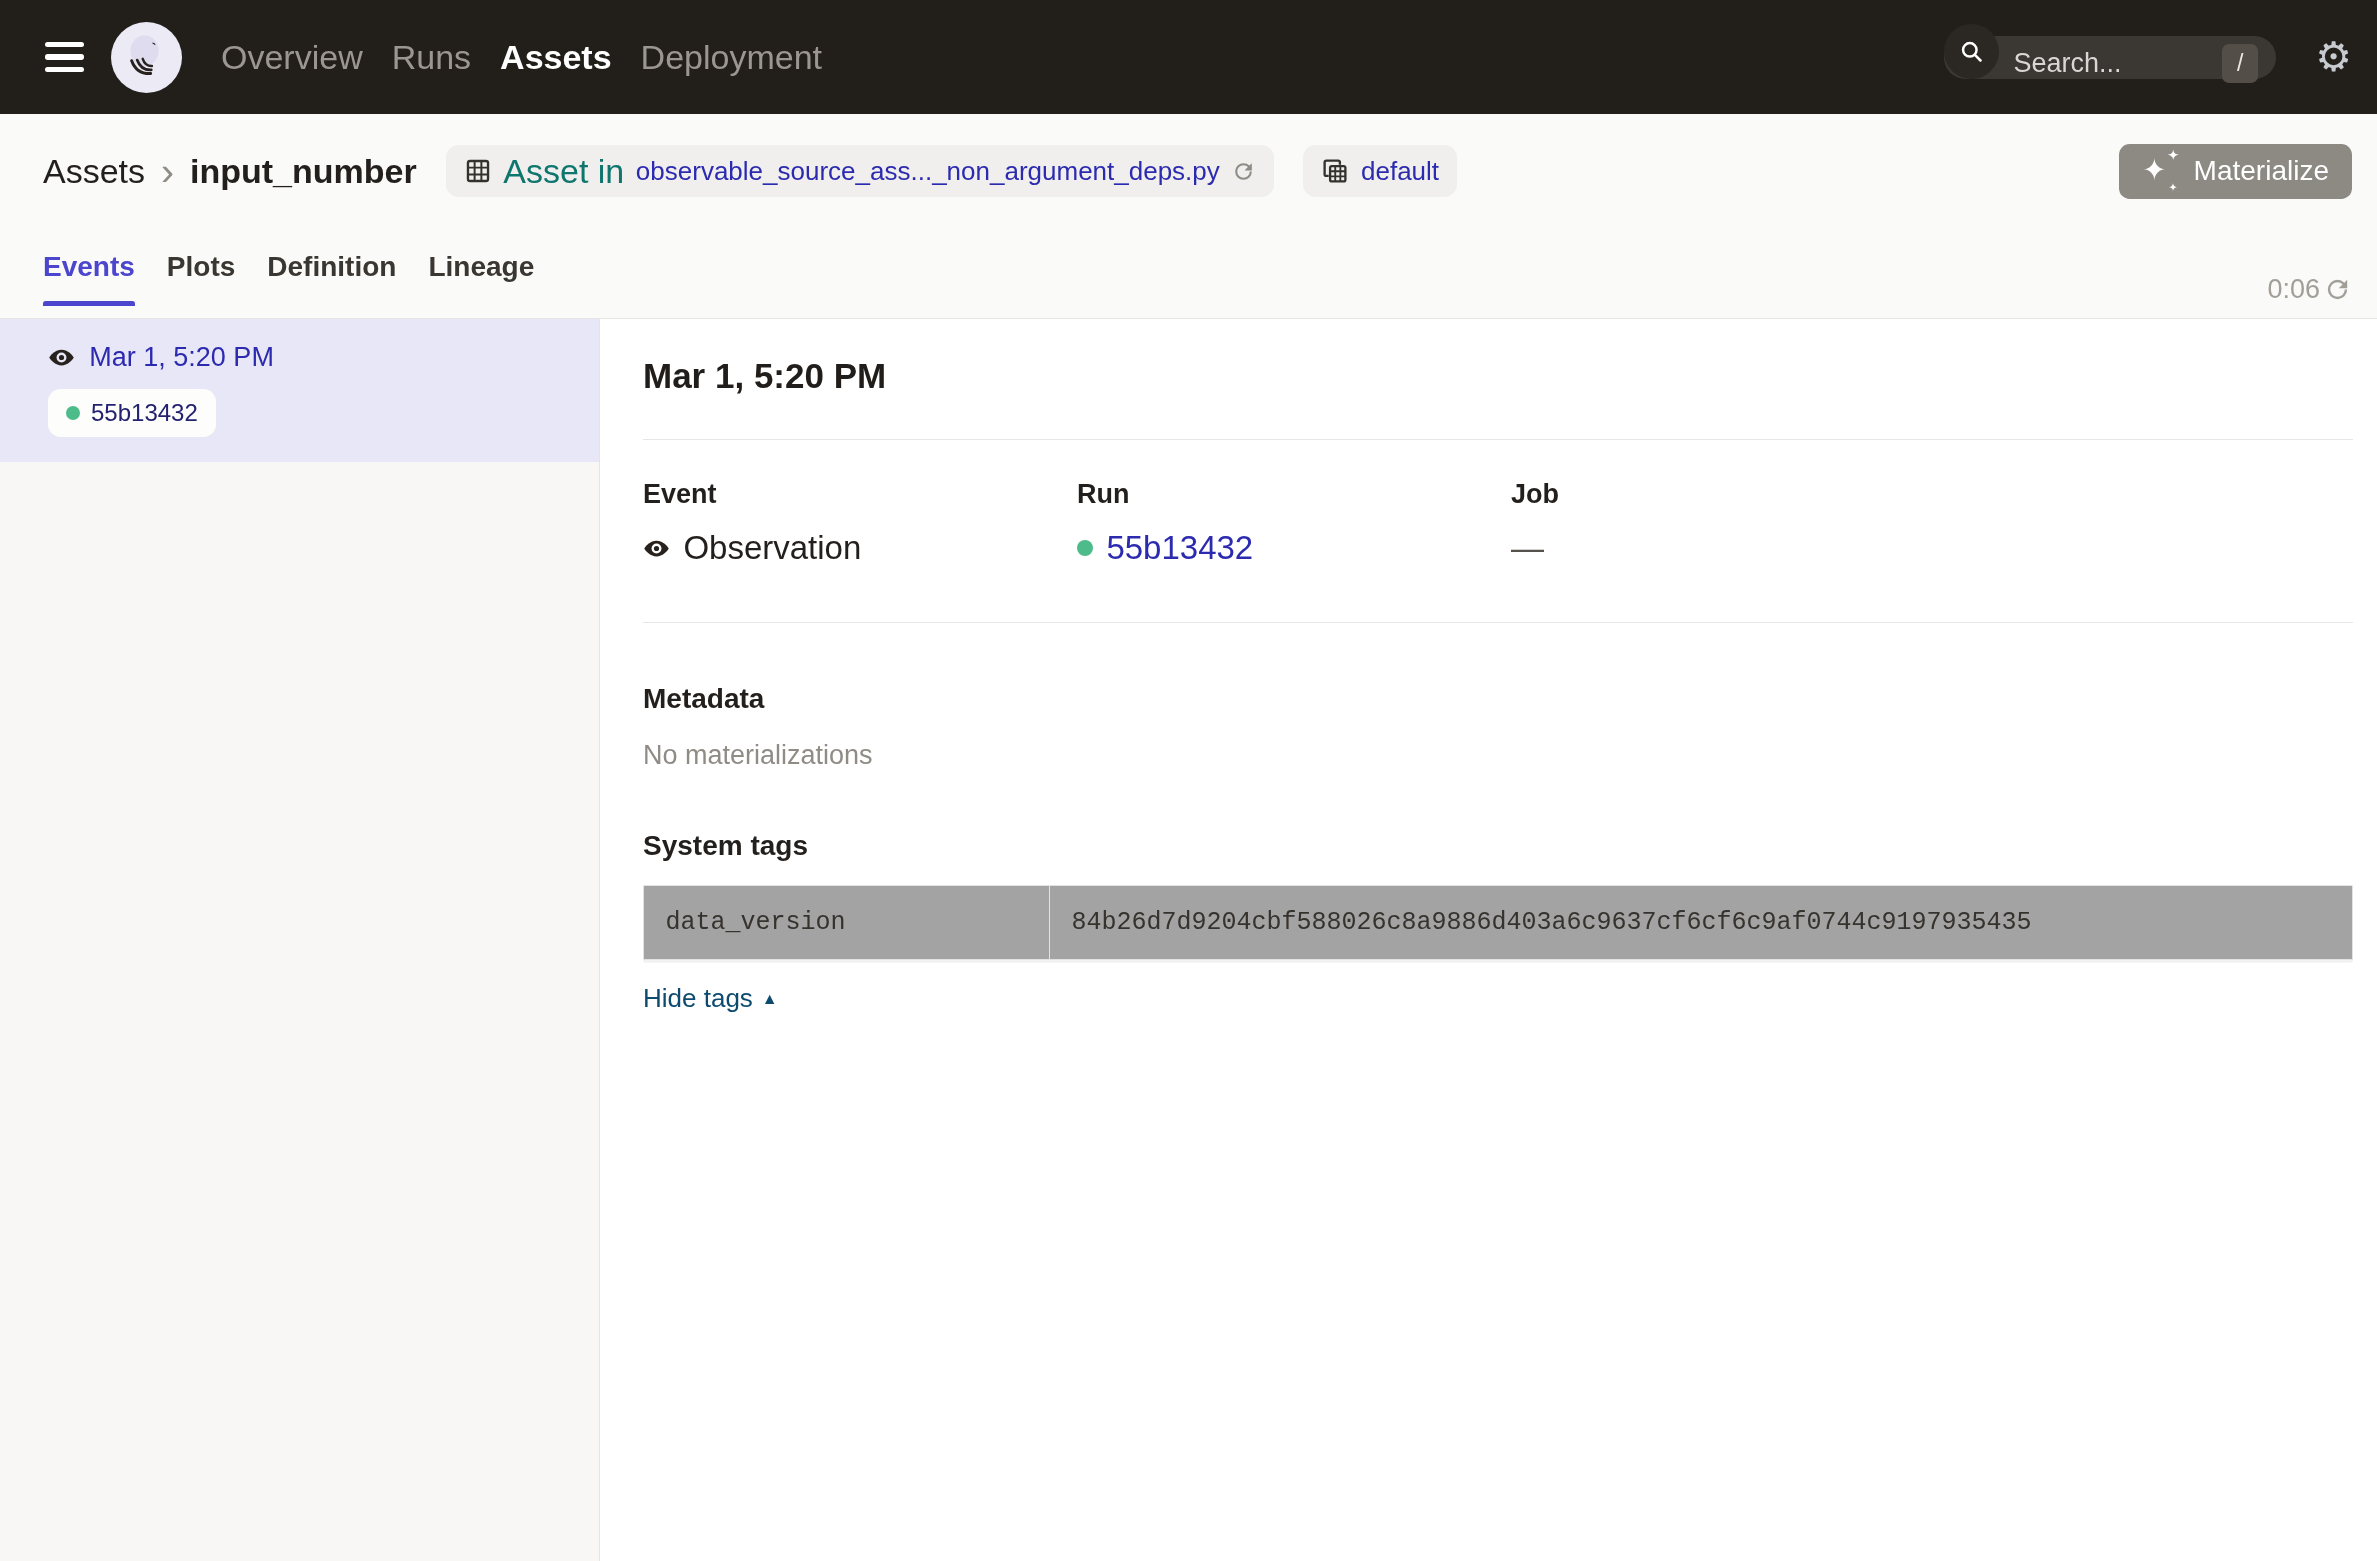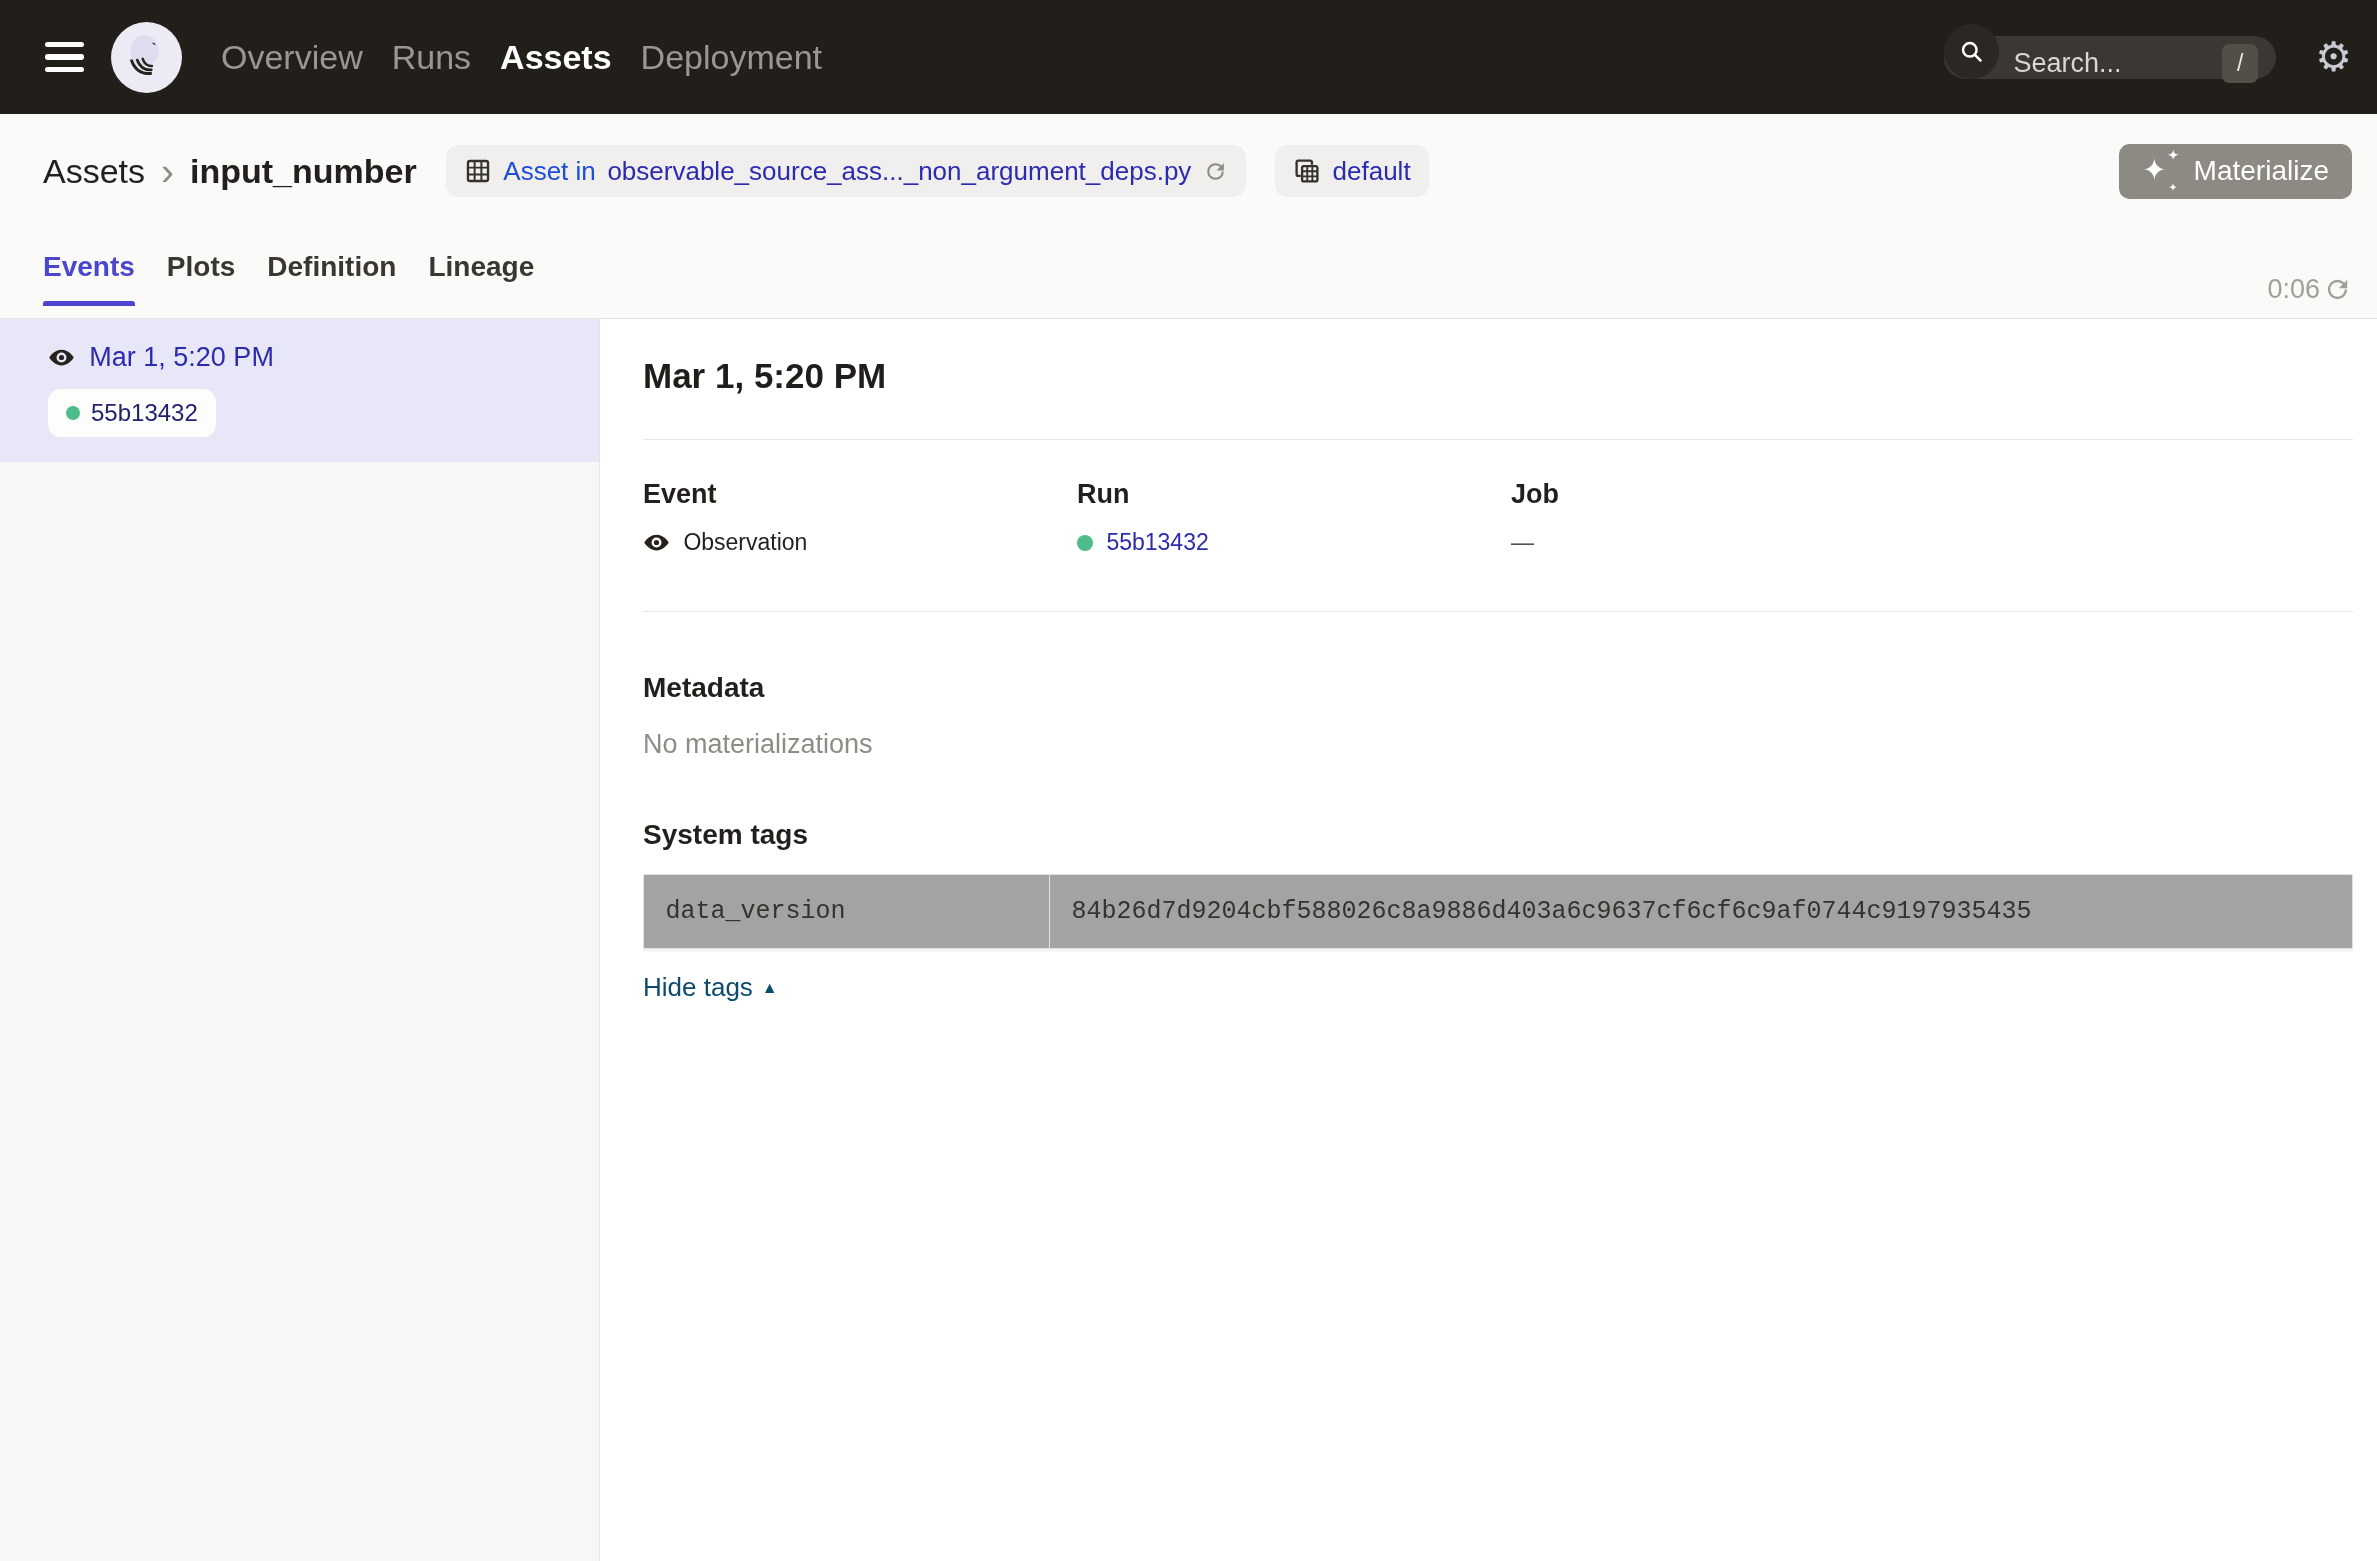--- a/index.html
+++ b/index.html
@@ -20,21 +20,21 @@
   .search-ph { font-size:27px; color:#D9D7D3; margin-left:14.3px; }
   .slash { position:absolute; right:18px; top:8px; width:36px; height:39px; border-radius:7.1px; background:#534E47; color:#ECE9E5; font-size:23px; display:flex; align-items:center; justify-content:center; }
   .gear { font-family:"DejaVu Sans", sans-serif; font-size:41px; color:#C8CAD1; margin-left:39px; cursor:pointer; line-height:1; }
 
   
   .crumbrow { height:114px; background:#FAFAF8; display:flex; align-items:center; padding:0 25px 0 43px; }
   .crumb-root { font-size:34px; color:#231F1C; cursor:pointer; }
   .crumb-sep { font-size:39px; color:#8F8C86; margin:0 16px; line-height:1; }
   .crumb-cur { font-size:34px; font-weight:700; color:#231F1C; }
   .chip { display:inline-flex; align-items:center; gap:11.6px; height:52px; background:#F0EFED; border-radius:12.5px; padding:0 18px; margin-left:29px; }
-  .chip .chip-text { font-size:26px; color:#1d4ed8; }
+  .chip .chip-text { font-size:34px; color:#0f766e; }
   .chip a { font-size:26px; color:#2C2BB0; text-decoration:none; cursor:pointer; }
   .chip .refresh { color:#8F8C86; display:flex; cursor:pointer; }
   .materialize { margin-left:auto; height:55px; border:none; border-radius:10.7px; background:#8D8A84; color:#fff; font-size:28px; font-family:"Liberation Sans", sans-serif; display:inline-flex; align-items:center; gap:12.5px; padding:0 23px; cursor:pointer; }
   .sparkles { position:relative; width:39px; height:39px; flex:none; }
   .sparkles .s1 { position:absolute; left:0; top:3.6px; font-size:29.5px; line-height:1; }
   .sparkles .s2 { position:absolute; right:1.8px; top:-3.6px; font-size:14.3px; line-height:1; }
   .sparkles .s3 { position:absolute; right:3.6px; bottom:-1.8px; font-size:10.7px; line-height:1; }
 
   
   .tabsrow { height:91px; background:#FAFAF8; display:flex; align-items:flex-end; padding:0 25px 13px 43px; border-bottom:0.9px solid #E6E5E2; }
@@ -52,21 +52,21 @@
   .event-item .ts { font-size:27px; font-weight:500; color:#2C2BB0; }
   .runchip { display:inline-flex; align-items:center; gap:10.7px; margin-top:16px; background:#FDFDFC; border-radius:12.5px; padding:9.8px 18px; }
   .dot { width:14.3px; height:14.3px; border-radius:50%; background:#4DBB8A; flex:none; }
   .runchip .rid { font-size:24px; color:#232270; }
 
   .detail { flex:1; padding:36px 24px 0 43px; background:#fff; }
   .detail h1 { font-size:35px; font-weight:700; color:#201D1A; line-height:41px; }
   .divider { height:0.9px; background:#E7E6E3; margin-top:43px; }
   .cols { display:grid; grid-template-columns:434px 434px 1fr; margin-top:39px; }
   .col h3 { font-size:27px; font-weight:700; color:#231F1C; }
-  .col .val { margin-top:19.6px; display:flex; align-items:center; gap:13.4px; font-size:23px; color:#231F1C; }
+  .col .val { margin-top:19.6px; display:flex; align-items:center; gap:13.4px; font-size:33px; color:#231F1C; }
   .col .dash { color:#55524D; }
   .run-link { color:#2C2BB0; text-decoration:none; cursor:pointer; }
   .col .dot2 { width:16px; height:16px; border-radius:50%; background:#4DBB8A; flex:none; }
   .divider2 { height:0.9px; background:#E7E6E3; margin-top:55px; }
   .section-title { font-size:28px; font-weight:700; color:#231F1C; margin-top:60px; }
   .muted { margin-top:25px; font-size:27px; color:#8F8C86; }
   .section-title.tags { margin-top:59px; }
   .tagtable { width:100%; margin-top:23px; border:0.9px solid #E3E2DF; border-radius:1.8px; background:#a3a3a3; display:flex; box-shadow:0 2.7px 0 rgba(34,30,27,0.06); }
   .tagtable .key { width:406px; flex:none; border-right:0.9px solid #E3E2DF; padding:22px 21.4px; }
   .tagtable .value { flex:1; padding:22px 21.4px; }

